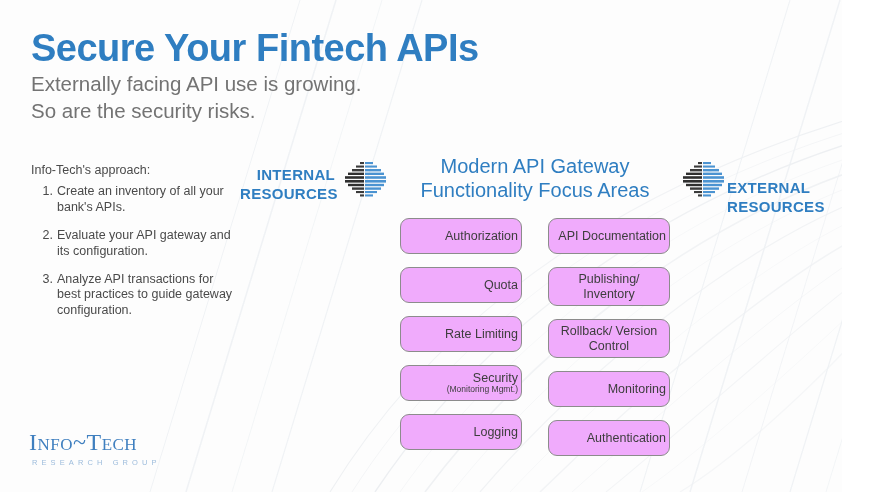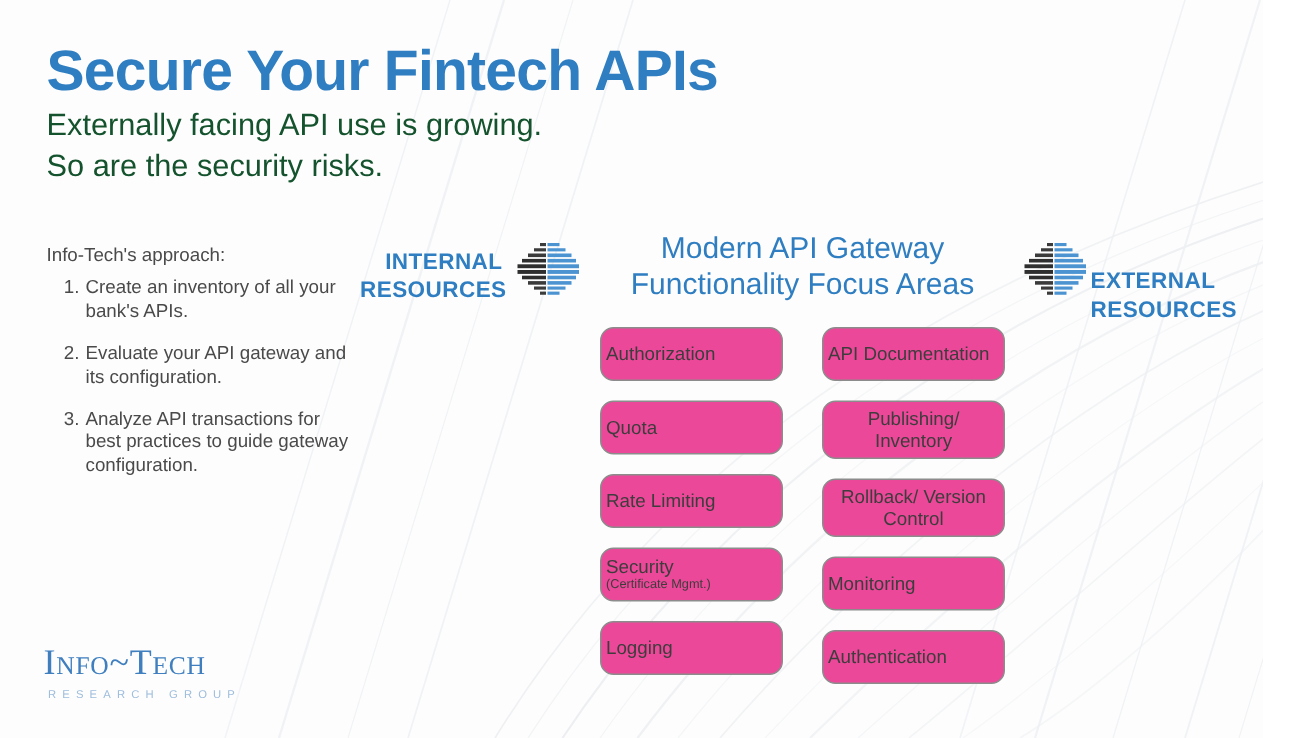--- a/index.html
+++ b/index.html
@@ -23,21 +23,21 @@
 
   
   .title{
     position:absolute;left:31px;top:29px;
     font-size:38px;font-weight:bold;
     color:#2f7ec1;letter-spacing:-0.5px;
     line-height:1.05;white-space:nowrap;
   }
   .subtitle{
     position:absolute;left:31px;top:70px;
-    font-size:20.5px;color:#14532d;
+    font-size:20.5px;color:#737373;
     line-height:1.34;white-space:nowrap;
   }
   .subtitle div{white-space:nowrap;}
 
   
   .approach-intro{
     position:absolute;left:31px;top:163px;
     font-size:12.5px;color:#4a4a4a;white-space:nowrap;
   }
   .approach-list{
@@ -78,25 +78,25 @@
   .icon-internal{left:340px;top:160px;}
   .icon-external{left:678px;top:160px;}
 
   
   .col{position:absolute;width:122px;}
   .col-left{left:400px;top:218px;}
   .col-right{left:548px;top:218px;}
   .fbox{
     box-sizing:border-box;
     width:122px;min-height:36px;
-    background:#ec4899;
+    background:#f0abfc;
     border:1px solid #8c8c8c;
     border-radius:9px;
     display:flex;flex-direction:column;
-    align-items:flex-start;justify-content:center;
+    align-items:flex-end;justify-content:center;
     text-align:center;
     color:#3d3d3d;
     font-size:12.5px;
     line-height:1.16;
     margin-bottom:13px;
     padding:4px 3px;
   }
   .fbox .sub{font-size:8.5px;line-height:1.15;margin-top:0px;}
 
   
@@ -255,21 +255,21 @@
       <span>Authorization</span>
     </div>
     <div class="fbox">
       <span>Quota</span>
     </div>
     <div class="fbox">
       <span>Rate Limiting</span>
     </div>
     <div class="fbox">
       <span>Security</span>
-      <span class="sub">(Certificate Mgmt.)</span>
+      <span class="sub">(Monitoring Mgmt.)</span>
     </div>
     <div class="fbox">
       <span>Logging</span>
     </div>
   </div>
 
   <div class="col col-right">
     <div class="fbox">
       <span>API Documentation</span>
     </div>

